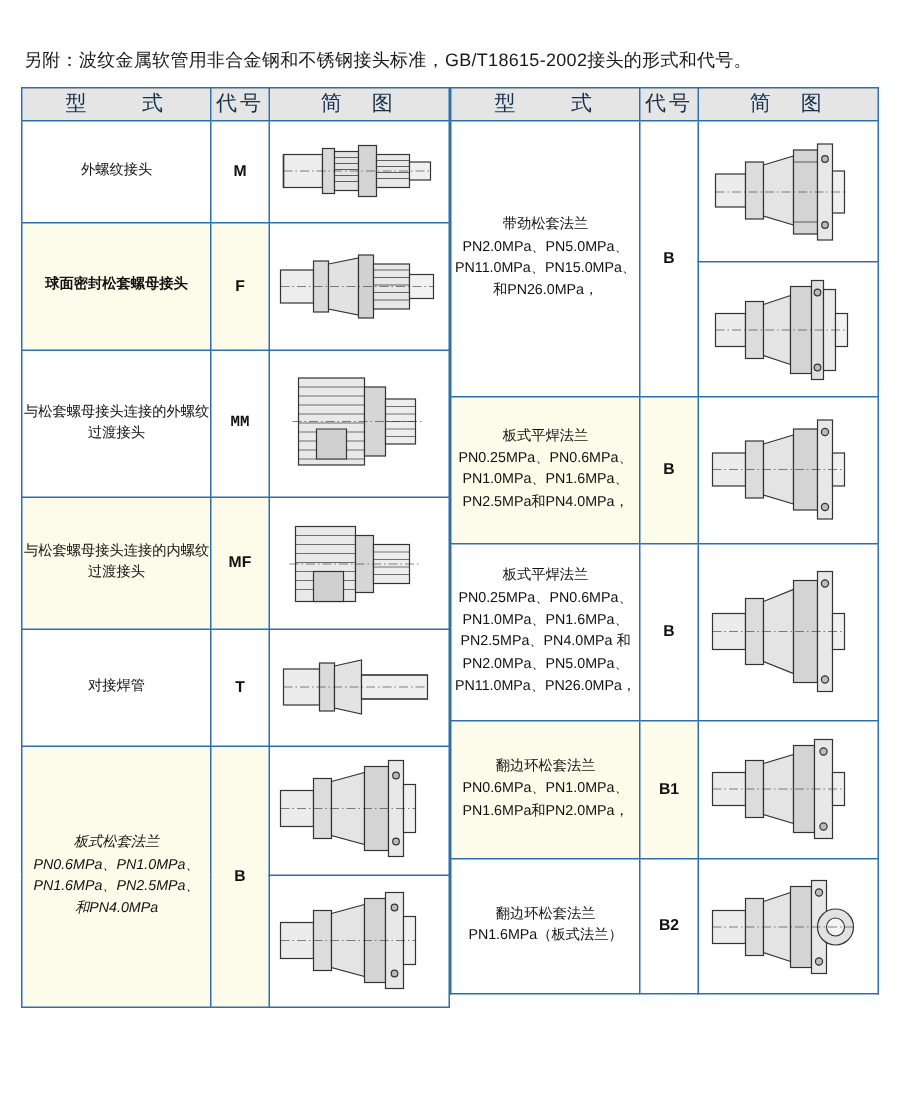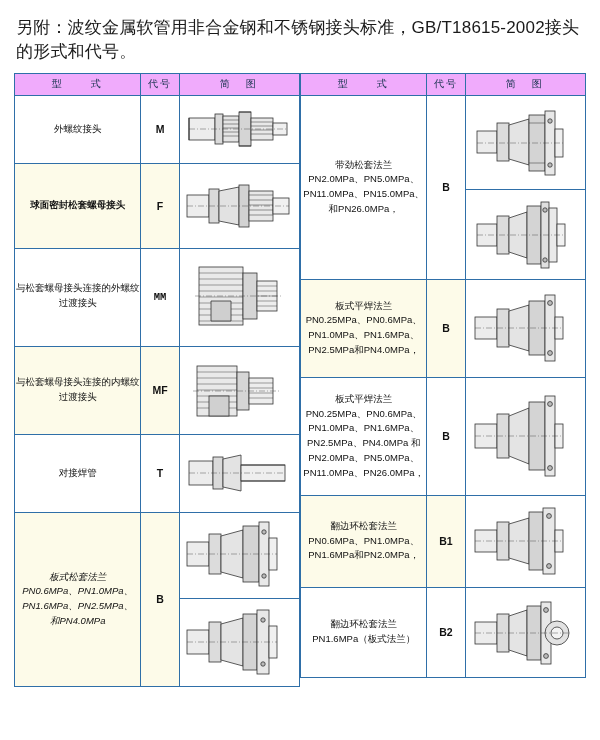--- a/index.html
+++ b/index.html
@@ -16,24 +16,24 @@
     overflow: hidden;
   }
   .page {
     width: 600px;
     height: 740px;
     position: relative;
     box-sizing: border-box;
     padding: 16px 14px 0 14px;
   }
   .doc-title {
-    font-size: 17px;
+    font-size: 12px;
     color: #1a1a1a;
     line-height: 1.4;
-    margin: 0 0 9px 2px;
+    margin: 16px 0 9px 2px;
     letter-spacing: 0.2px;
   }
   .tables {
     display: flex;
     flex-direction: row;
     align-items: flex-start;
     gap: 0px;
     width: 572px;
   }
   table.spec {
@@ -43,24 +43,24 @@
   }
   table.spec.left { width: 286px; }
   table.spec.right { width: 286px; margin-left: 0px; }
   table.spec td, table.spec th {
     border: 1px solid #2f6fa8;
     padding: 0;
     vertical-align: middle;
     text-align: center;
   }
   thead th {
-    background: #f0abfc;
+    background: #e5e5e5;
     height: 21px;
     font-weight: normal;
-    font-size: 10px;
+    font-size: 14px;
     letter-spacing: 3px;
     color: #15314d;
   }
   thead th.code { letter-spacing: 2px; margin-top: 36px; }
   .c-text { width: 126px; }
   .c-code { width: 38px; }
   .c-img  { width: 120px; }
   td.textcell {
     text-align: left;
     padding: 5px 7px;

